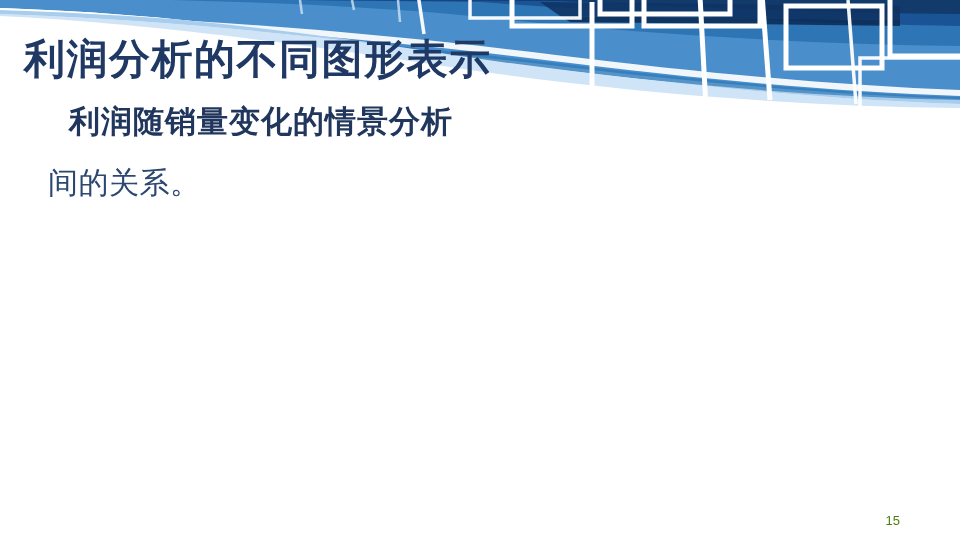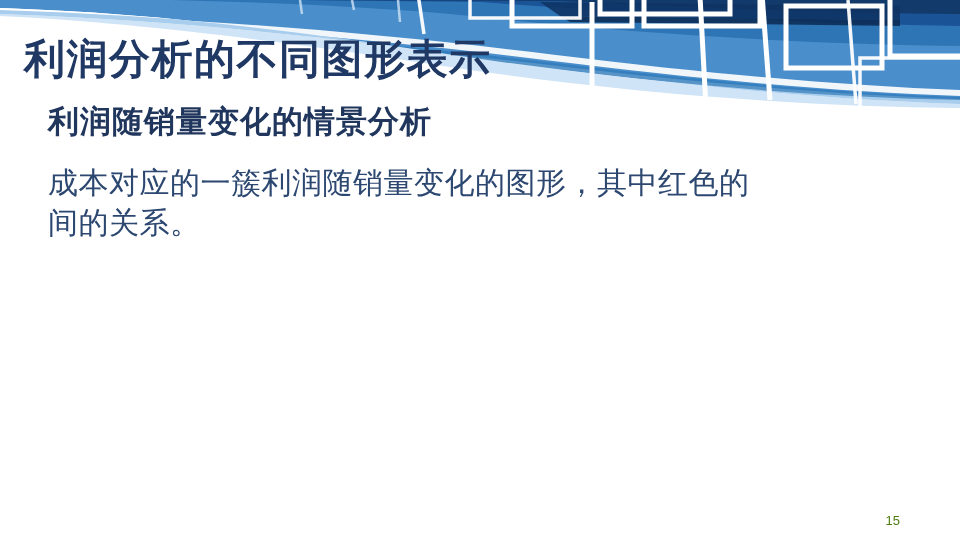--- a/index.html
+++ b/index.html
@@ -50,21 +50,21 @@
     letter-spacing: 1.5px;
     font-weight: 700;
     color: #1f3864;
     white-space: nowrap;
     font-family: "Liberation Serif", "DejaVu Serif", serif;
   }
 
   
   .subtitle {
     position: absolute;
-    left: 48px;
+    left: 69px;
     top: 101px;
     font-size: 31px;
     line-height: 42px;
     letter-spacing: 1px;
     font-weight: 700;
     color: #20365c;
     white-space: nowrap;
     font-family: "Liberation Serif", "DejaVu Serif", serif;
   }
 
@@ -181,19 +181,18 @@
         <path d="M398,0 L400,22"></path>
       </g>
     </svg>
   </div>
 
   <div class="title">利润分析的不同图形表示</div>
 
   <div class="subtitle">利润随销量变化的情景分析</div>
 
   <div class="body-block">
-    <div class="body-line">成本对应的一簇利润随销量变化的图形，其中红色的</div>
     <div class="body-line">间的关系。</div>
   </div>
 
   <div class="page-number">15</div>
 
 </div>
 
 </body></html>

